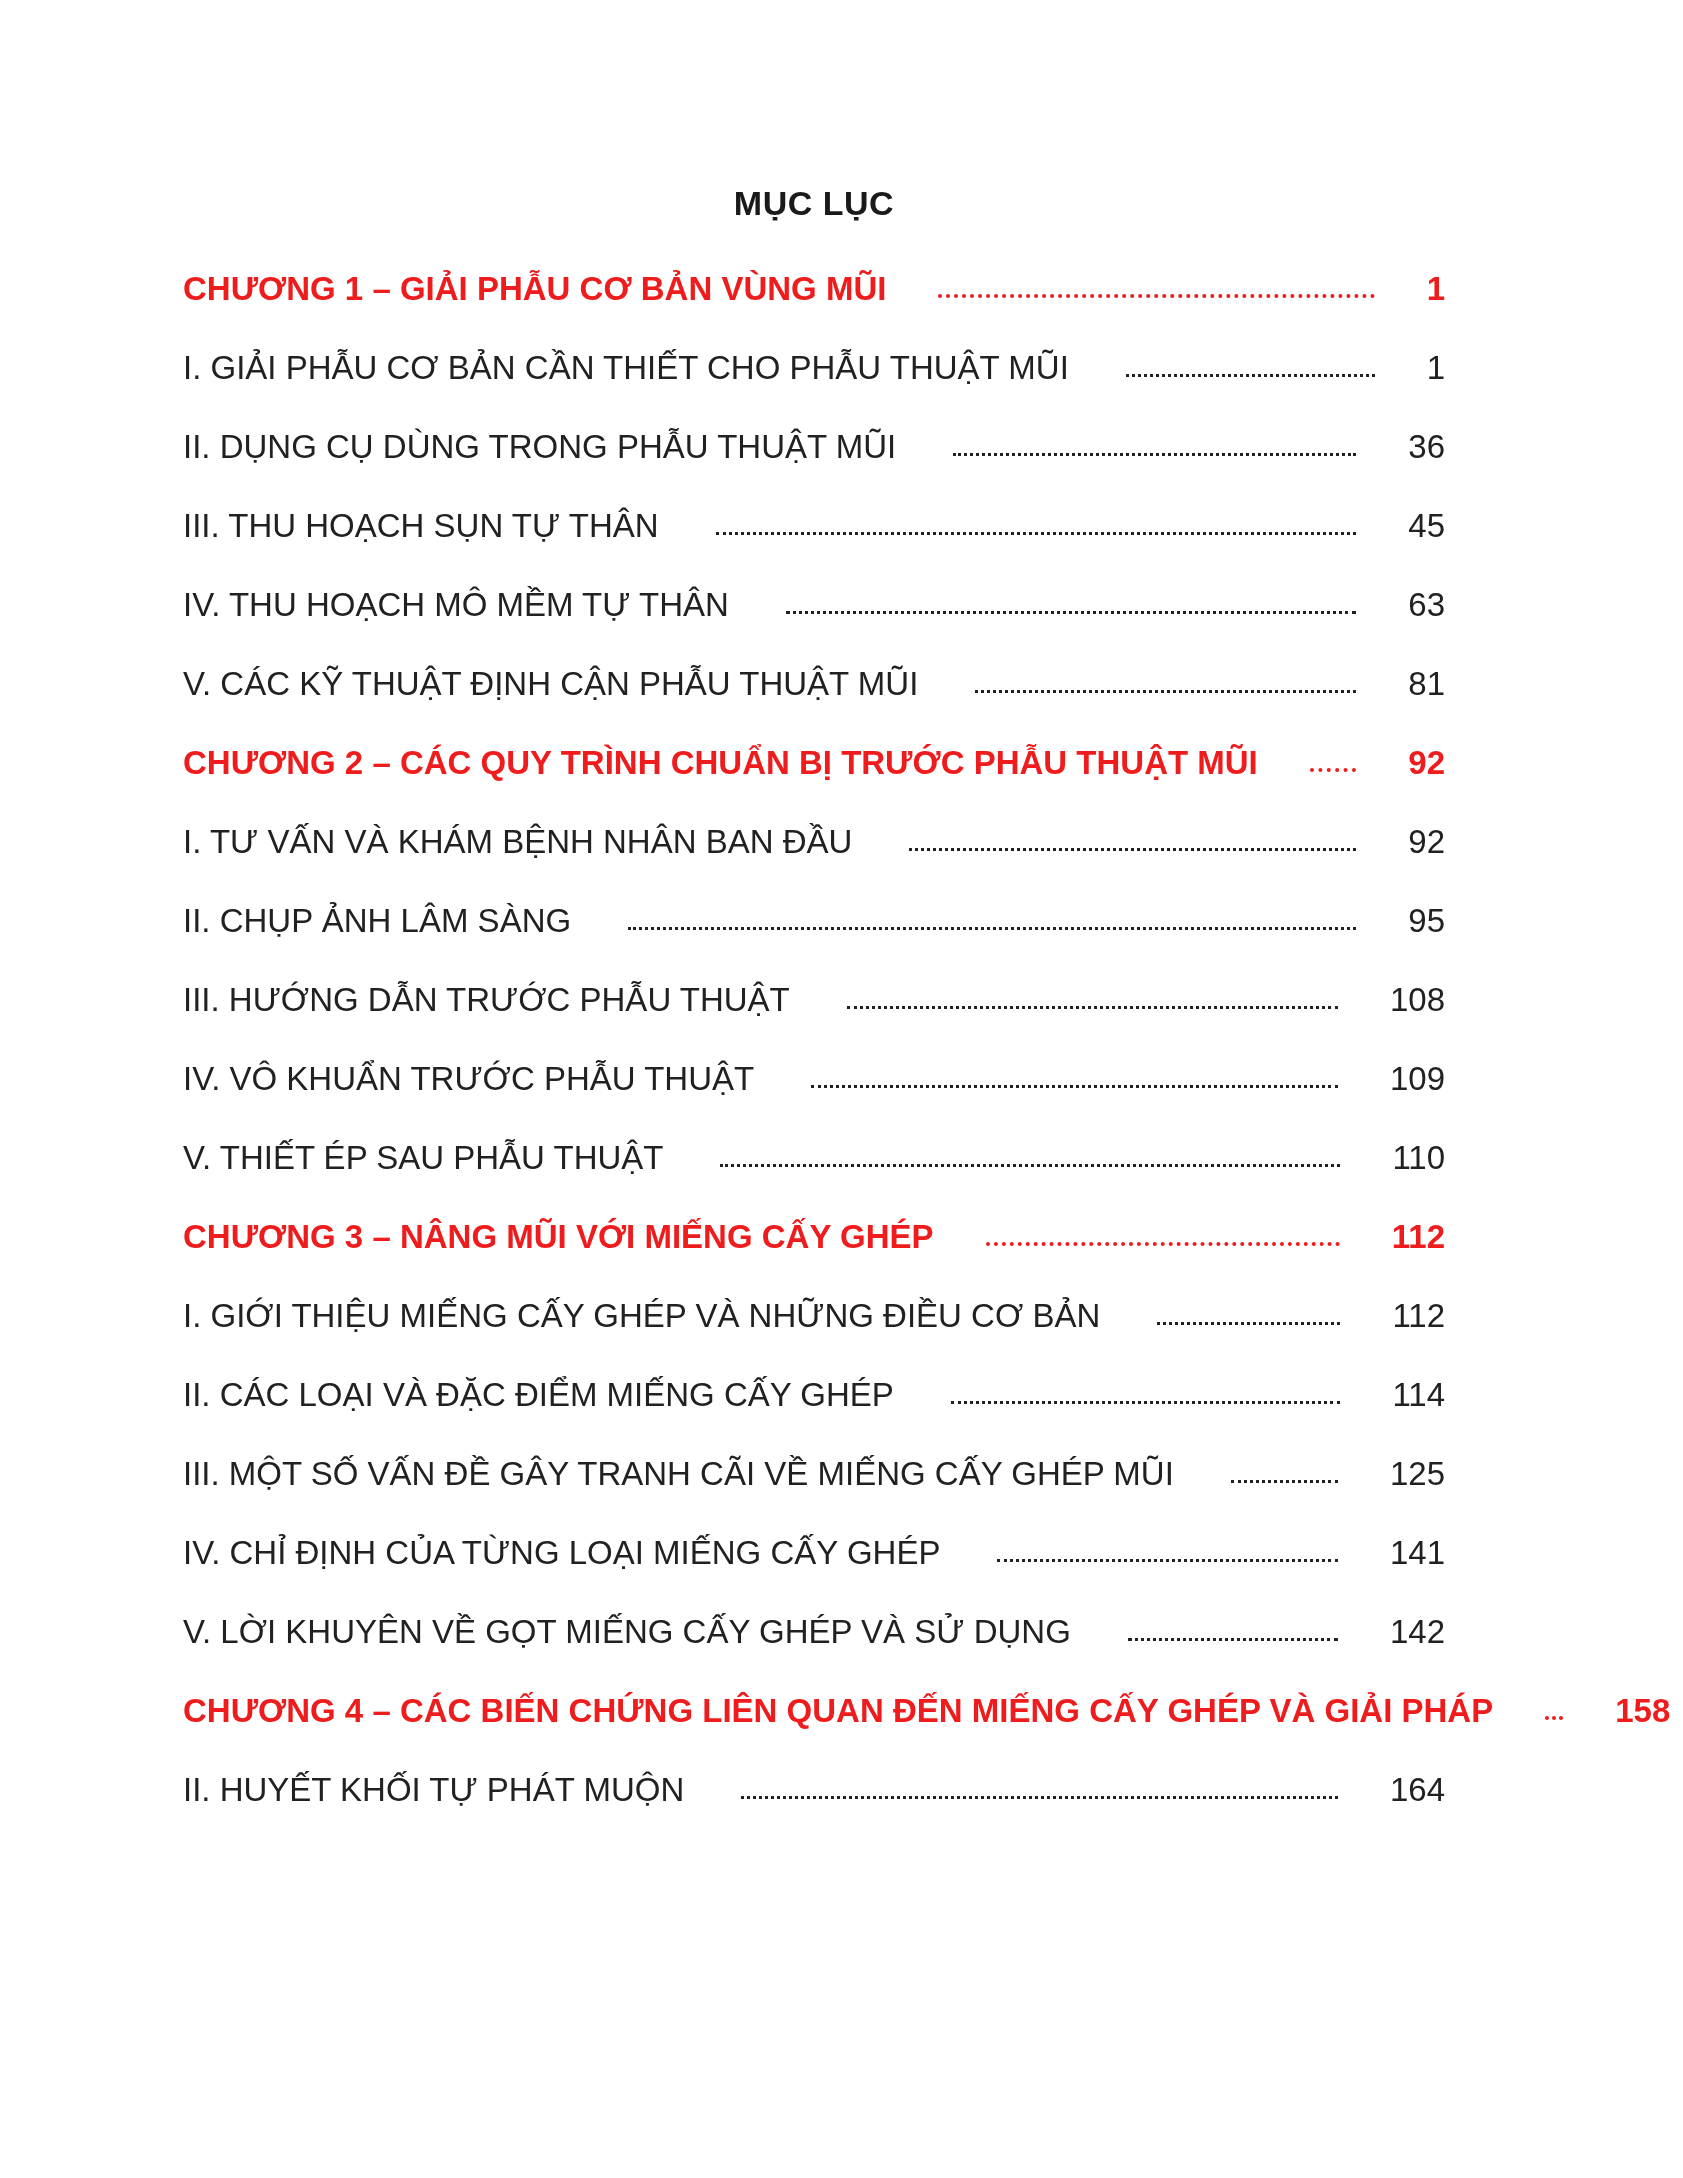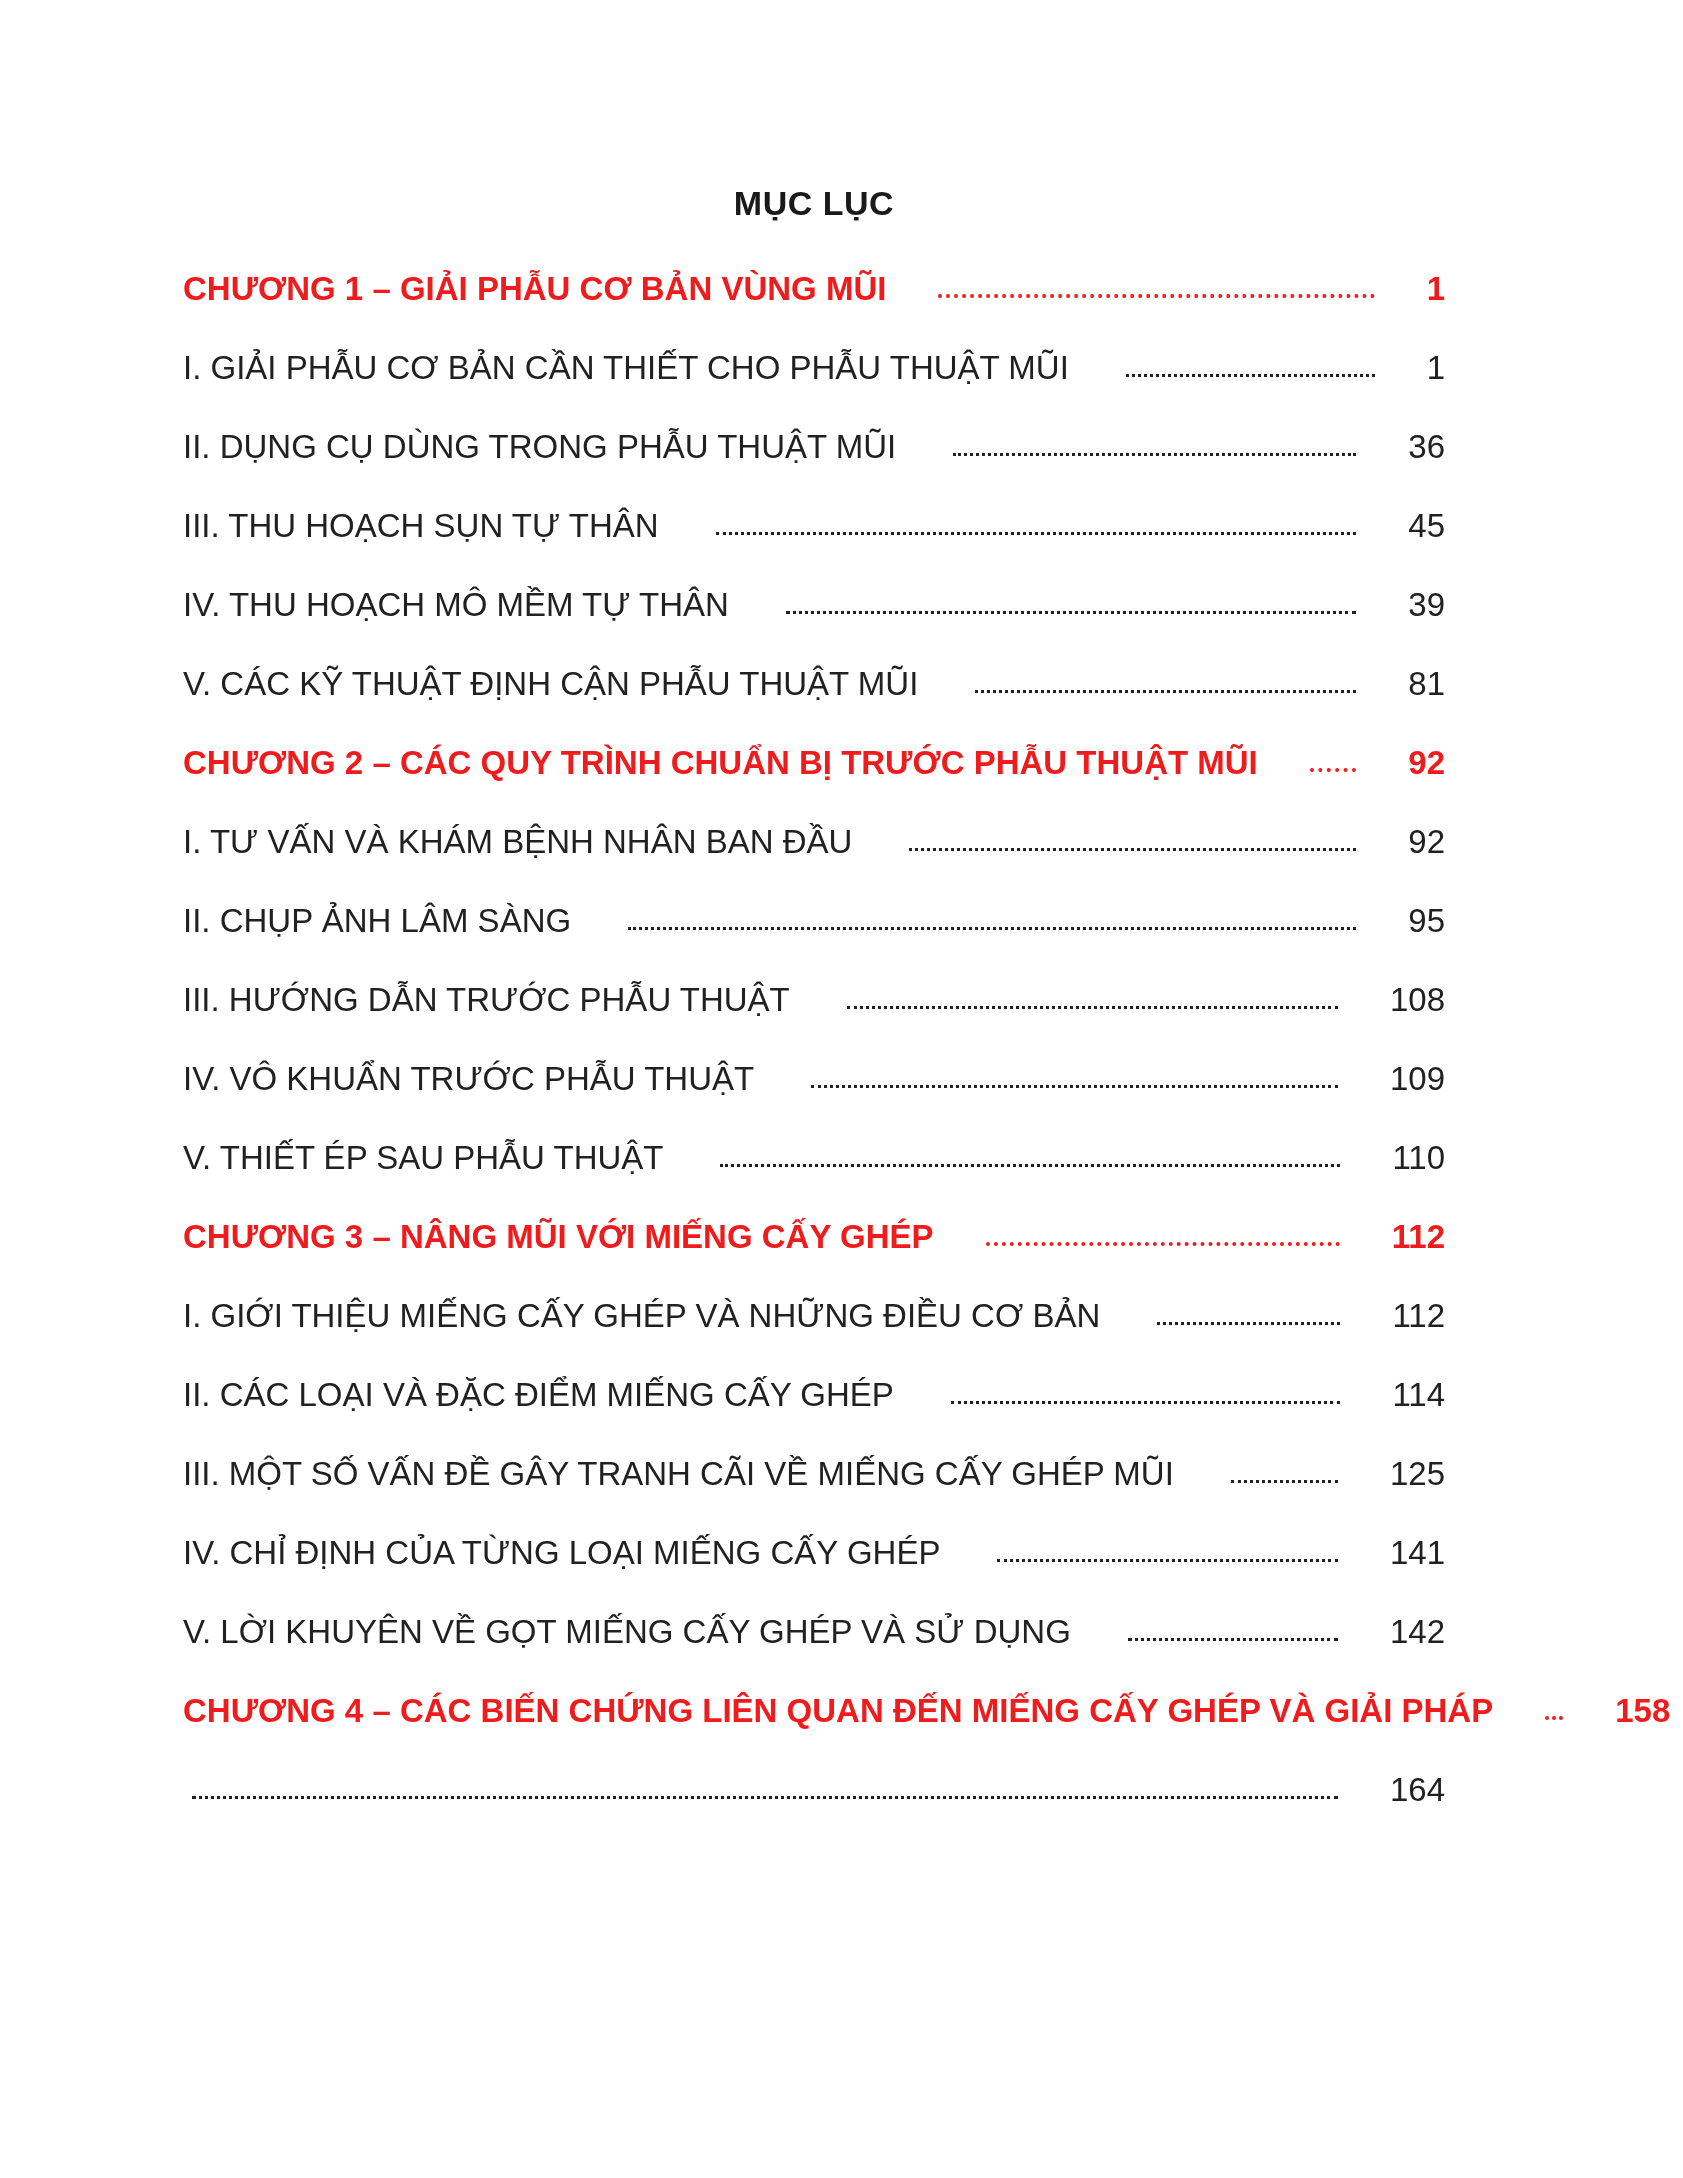--- a/index.html
+++ b/index.html
@@ -88,21 +88,21 @@
     <span class="pagenum">36</span>
   </div>
       <div class="toc-row item">
     <span class="label">III. THU HOẠCH SỤN TỰ THÂN</span>
     <span class="leader"></span>
     <span class="pagenum">45</span>
   </div>
       <div class="toc-row item">
     <span class="label">IV. THU HOẠCH MÔ MỀM TỰ THÂN</span>
     <span class="leader"></span>
-    <span class="pagenum">39</span>
+    <span class="pagenum">63</span>
   </div>
       <div class="toc-row item">
     <span class="label">V. CÁC KỸ THUẬT ĐỊNH CẬN PHẪU THUẬT MŨI</span>
     <span class="leader"></span>
     <span class="pagenum">81</span>
   </div>
       <div class="toc-row chapter">
     <span class="label">CHƯƠNG 2 – CÁC QUY TRÌNH CHUẨN BỊ TRƯỚC PHẪU THUẬT MŨI</span>
     <span class="leader"></span>
     <span class="pagenum">92</span>
@@ -161,18 +161,19 @@
     <span class="label">V. LỜI KHUYÊN VỀ GỌT MIẾNG CẤY GHÉP VÀ SỬ DỤNG</span>
     <span class="leader"></span>
     <span class="pagenum">142</span>
   </div>
       <div class="toc-row chapter">
     <span class="label">CHƯƠNG 4 – CÁC BIẾN CHỨNG LIÊN QUAN ĐẾN MIẾNG CẤY GHÉP VÀ GIẢI PHÁP</span>
     <span class="leader"></span>
     <span class="pagenum">158</span>
   </div>
       <div class="toc-row item">
+    <span class="label">II. HUYẾT KHỐI TỰ PHÁT MUỘN</span>
     <span class="leader"></span>
     <span class="pagenum">164</span>
   </div>
     </div>
 </div>
 
 
 </body></html>

